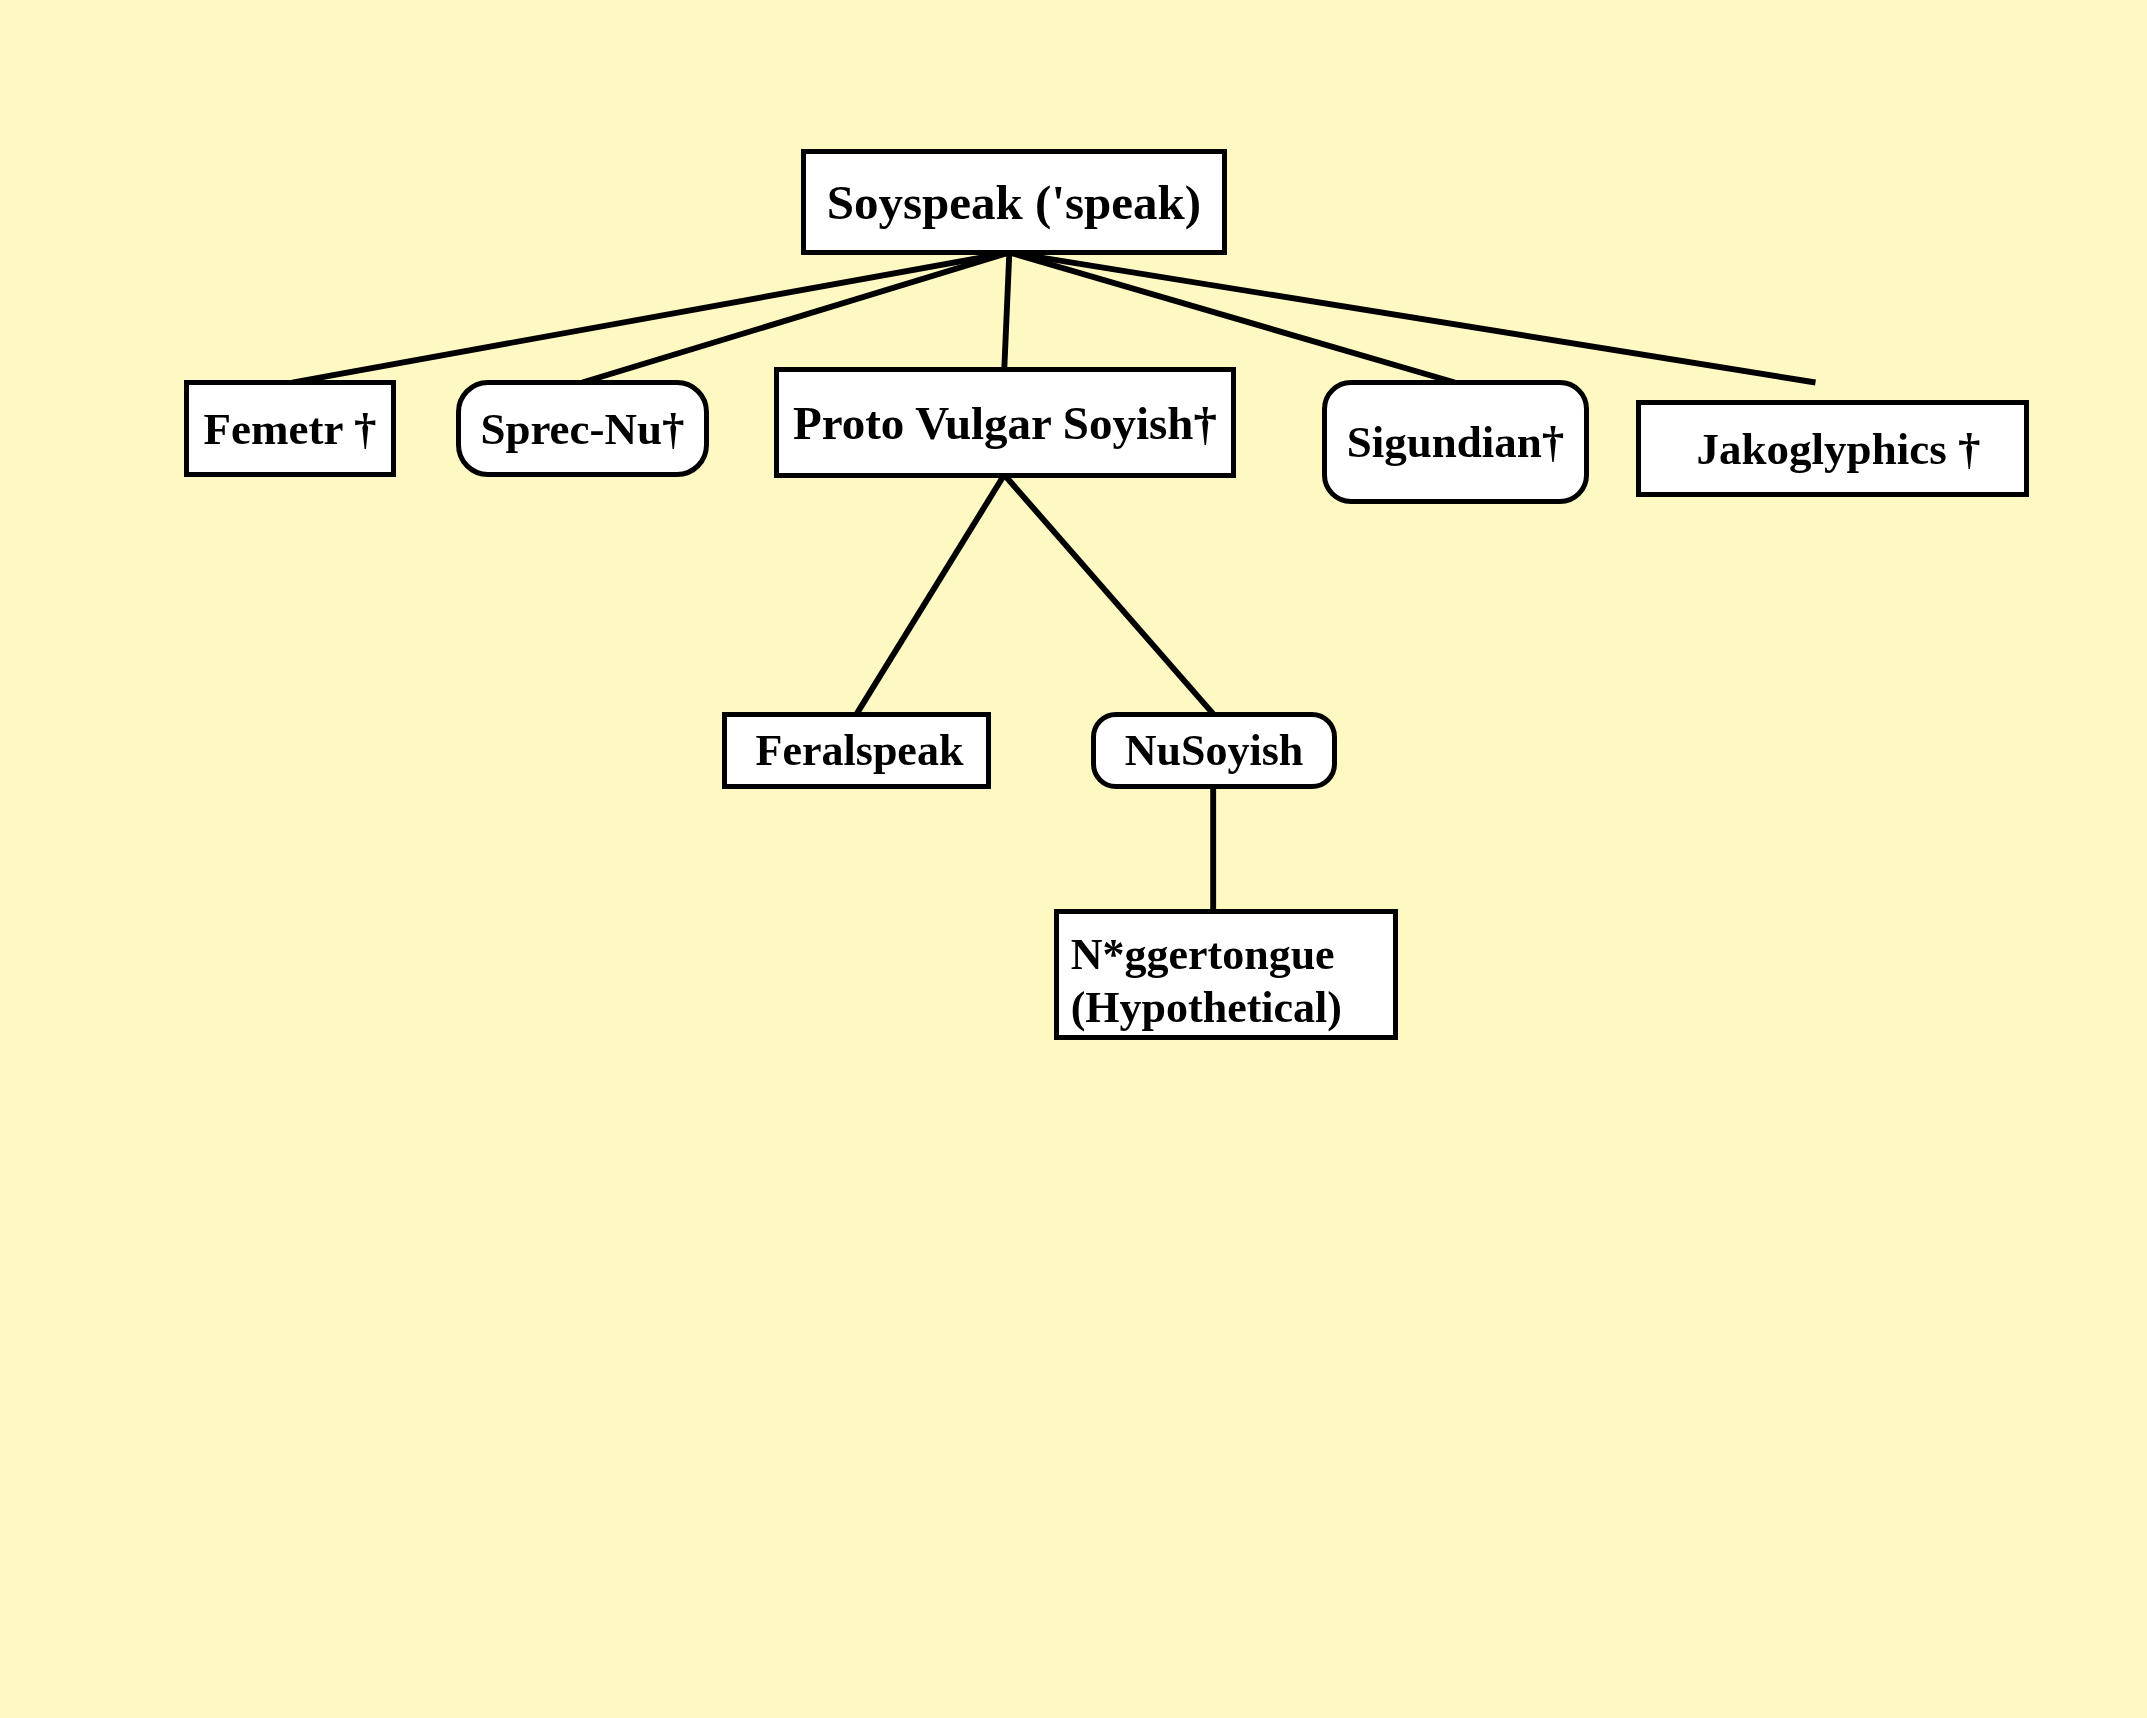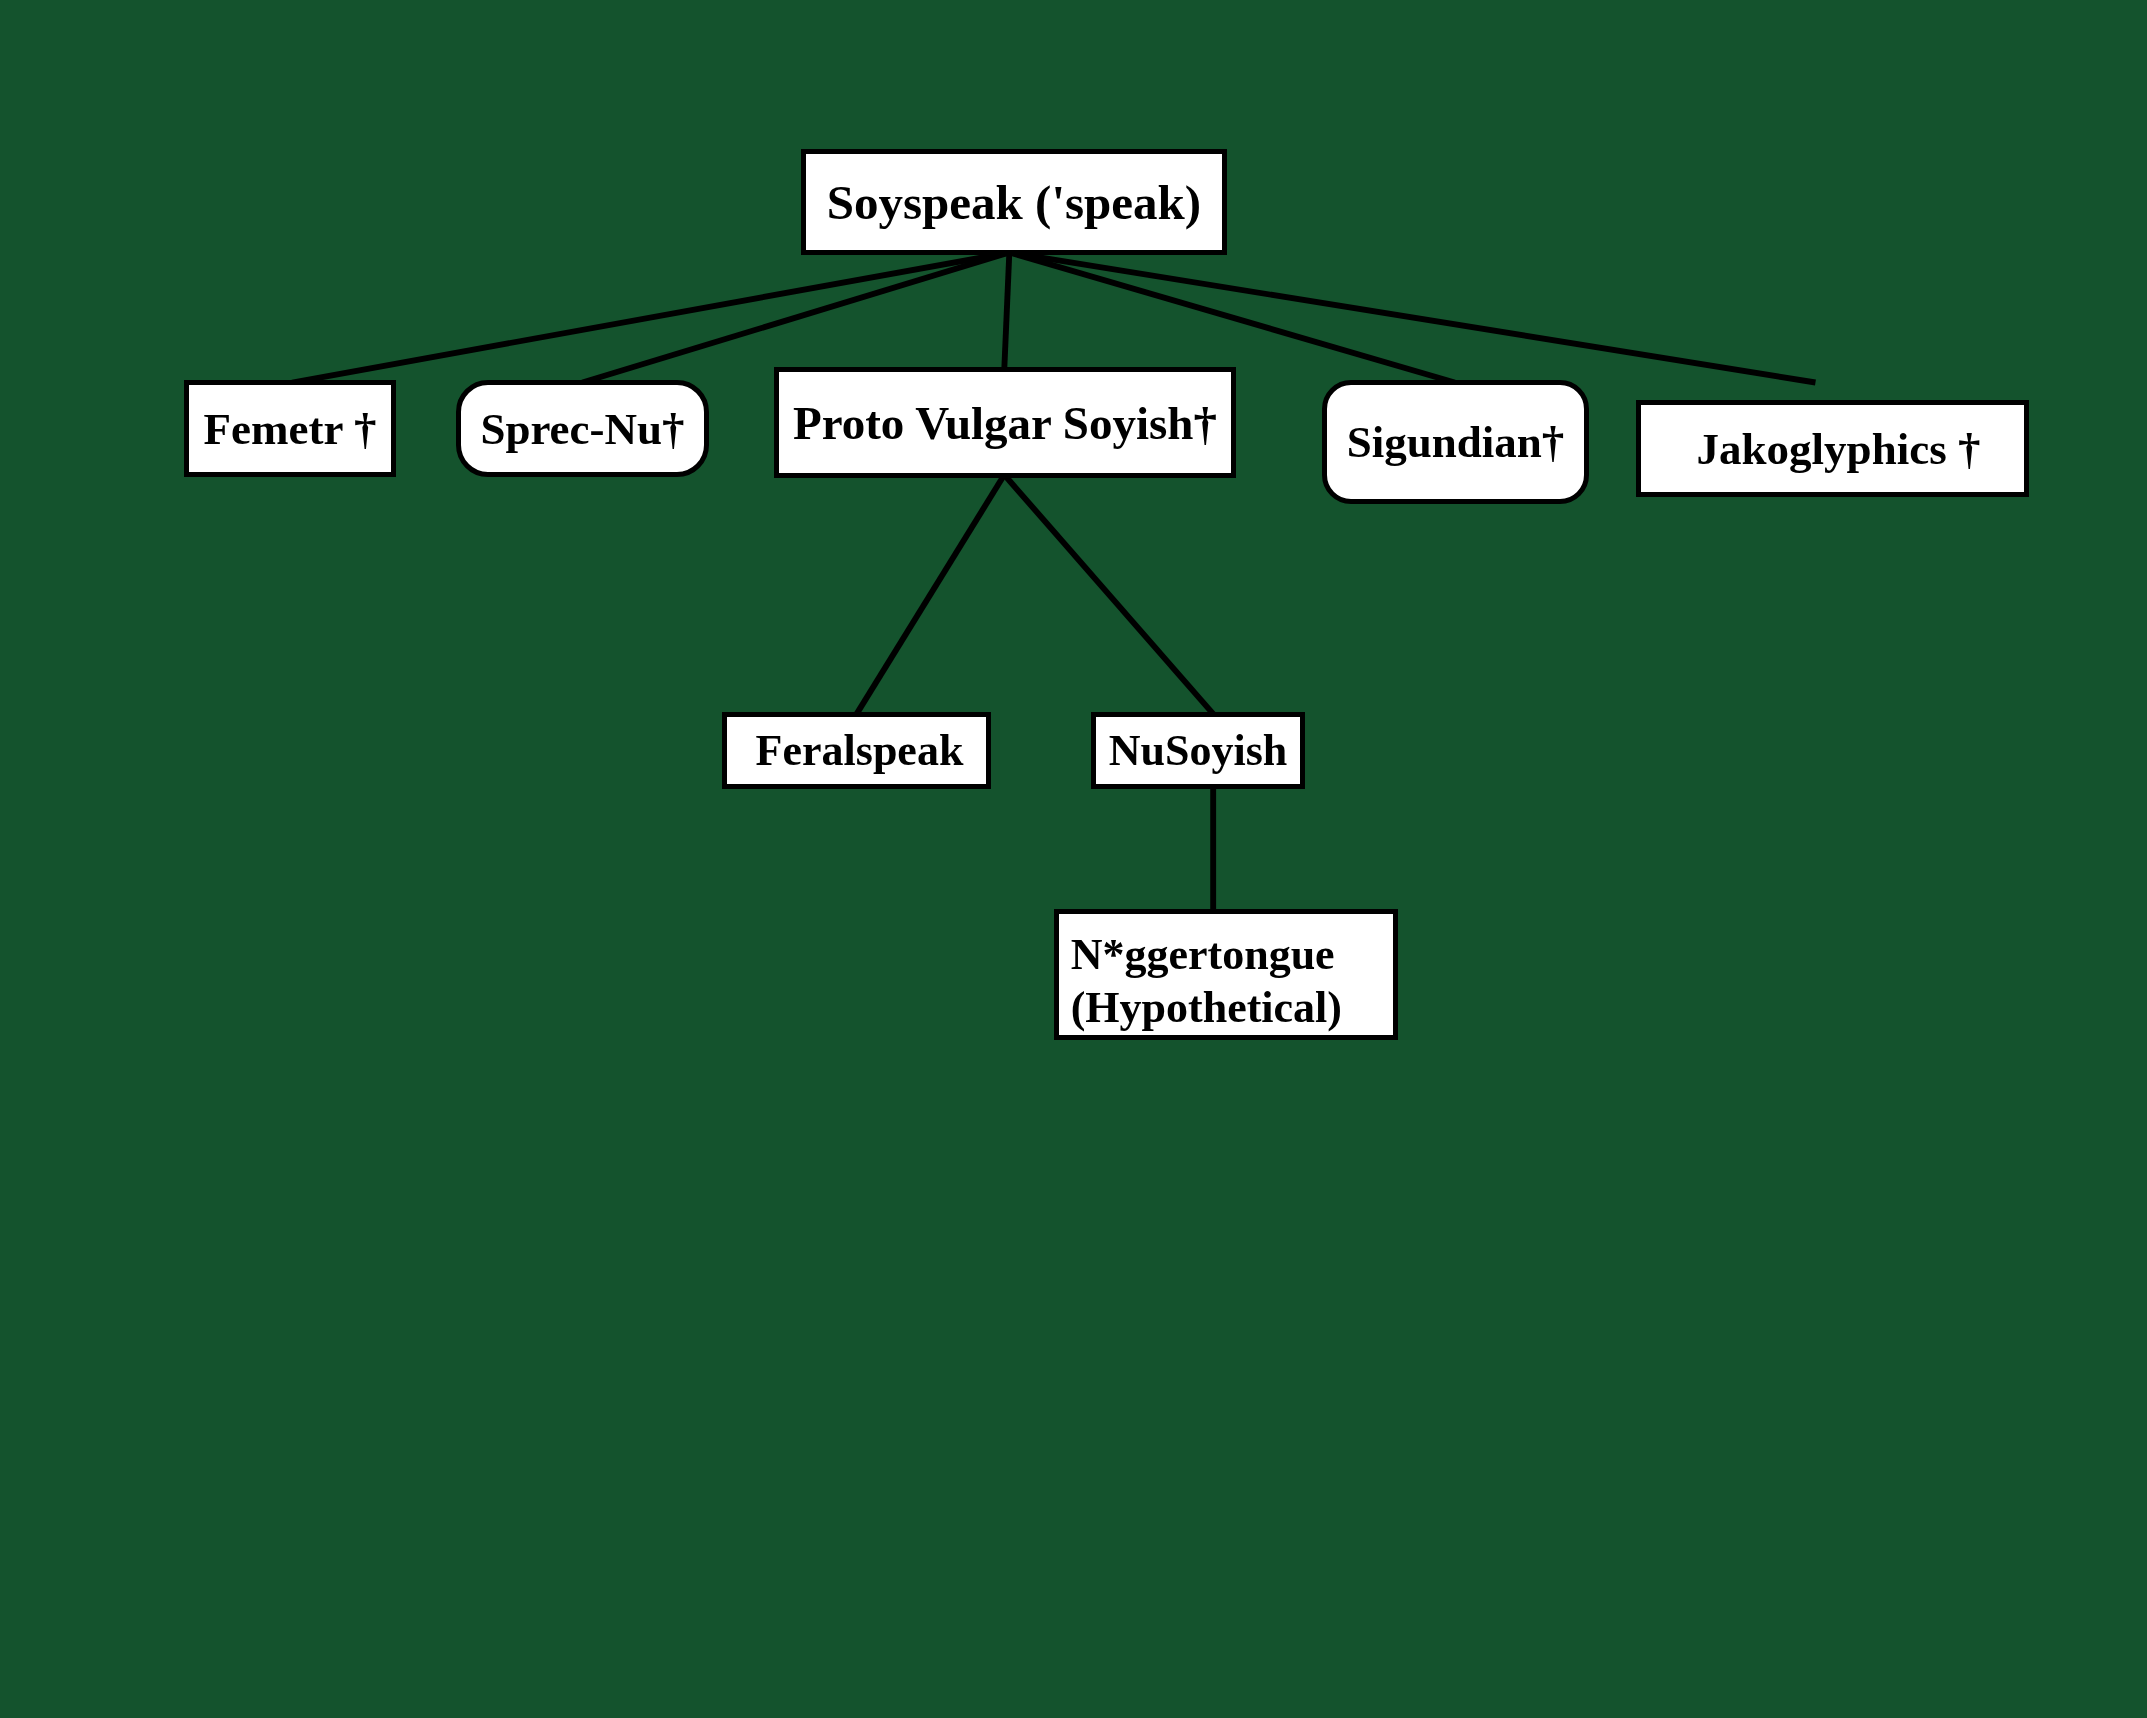--- a/index.html
+++ b/index.html
@@ -4,21 +4,21 @@
 <style>
   html, body {
     margin: 0;
     padding: 0;
     background: #ffffff;
   }
   #canvas {
     position: relative;
     width: 2147px;
     height: 1718px;
-    background: #14532d;
+    background: #fef9c3;
     overflow: hidden;
     font-family: "Liberation Serif", serif;
   }
   #edges {
     position: absolute;
     left: 0;
     top: 0;
     width: 2147px;
     height: 1718px;
   }
@@ -36,21 +36,21 @@
     font-size: 45px;
     letter-spacing: 0px;
   }
   .node-root        { left: 801px;  top: 149px;  width: 426px; height: 106px; font-size: 49px; }
   .node-femetr      { left: 184px;  top: 380px;  width: 212px; height: 97px; }
   .node-sprecnu     { left: 456px;  top: 380px;  width: 253px; height: 97px; border-radius: 32px; }
   .node-proto       { left: 774px;  top: 367px;  width: 462px; height: 111px; font-size: 47px; }
   .node-sigundian   { left: 1322px; top: 380px;  width: 267px; height: 124px; border-radius: 29px; }
   .node-jakoglyphics{ left: 1636px; top: 400px;  width: 393px; height: 97px; padding-left: 12px; }
   .node-feralspeak  { left: 722px;  top: 712px;  width: 269px; height: 77px;  font-size: 44px; padding-left: 6px; }
-  .node-nusoyish    { left: 1091px; top: 712px;  width: 214px; height: 77px;  font-size: 44px; }
+  .node-nusoyish    { left: 1091px; top: 712px;  width: 246px; height: 77px;  font-size: 44px; border-radius: 25px; }
   .node-hypothetical{
     left: 1054px; top: 909px; width: 344px; height: 131px;
     font-size: 44px; line-height: 1.2;
     flex-direction: column;
     align-items: flex-start;
     justify-content: flex-end;
     padding-left: 11.7px;
   }
 </style>
 </head>

